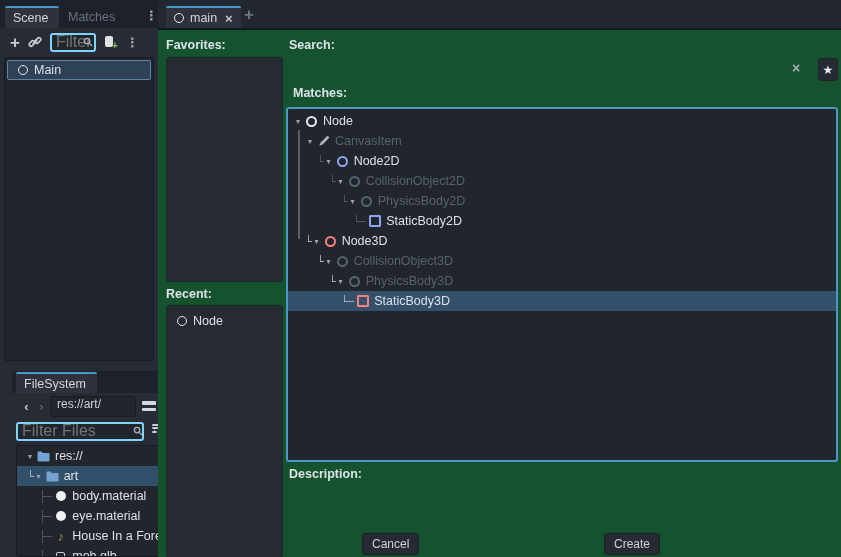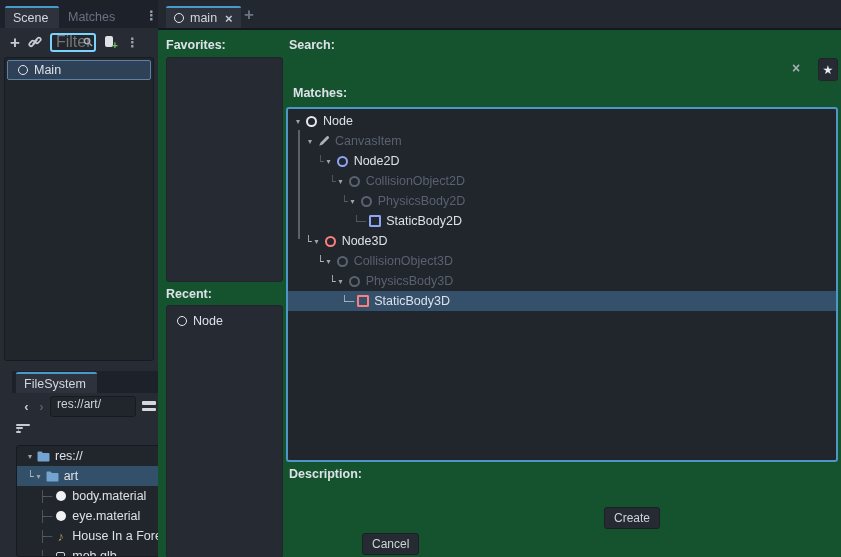--- a/index.html
+++ b/index.html
@@ -144,20 +144,29 @@
         <span class="nav-arrow" style="color:#545e6d;">›</span>
         <span class="box" style="width:86px;height:21px;display:inline-flex;padding:0 6px;font-size:12px;color:#cdd2d9;">
           <span>res://art/</span>
         </span>
         <span class="hamburger">
             <span></span>
             <span></span>
           </span>
       </div>
       <div class="abs" style="left:4px;top:50px;width:150px;height:20px;display:flex;align-items:center;gap:4px;">
+        <span style="position:relative;display:inline-flex;align-items:center;flex:1;">
+          <input class="mini-input" style="width: 128px;" placeholder="Filter Files">
+          <span style="position:absolute;right:5px;">
+            <svg width="10" height="10" viewBox="0 0 11 11">
+                <circle cx="4.5" cy="4.5" r="3" stroke="#a9b0ba" stroke-width="1.5" fill="none"></circle>
+                <line x1="7" y1="7" x2="10" y2="10" stroke="#a9b0ba" stroke-width="1.5"></line>
+              </svg>
+          </span>
+        </span>
         <span class="sort-ico">
           <i class="b1"></i>
             <i class="b2"></i>
             <i class="sort-arrow">↓</i>
         </span>
       </div>
       <div class="box abs" id="fs-tree-box">
         <div class="trow" style="padding-left:8px;">
           <span class="chev">▾</span>
           <span class="ico">
@@ -332,16 +341,16 @@
           <span class="ico">
               <span class="boxicon" style="border-color:#fc7f7f;"></span>
             </span>
           <span class="mlabel">StaticBody3D</span>
         </div>
       </div>
 
       <span class="abs label" style="left:131px;top:437px;">Description:</span>
 
       <button class="btn" style="left:204px;top:503px;">Cancel</button>
-      <button class="btn" style="left:446px;top:477px;">Create</button>
+      <button class="btn" style="left:446px;top:503px;">Create</button>
     </div>
   </div>
 </div>
 
 </body></html>

